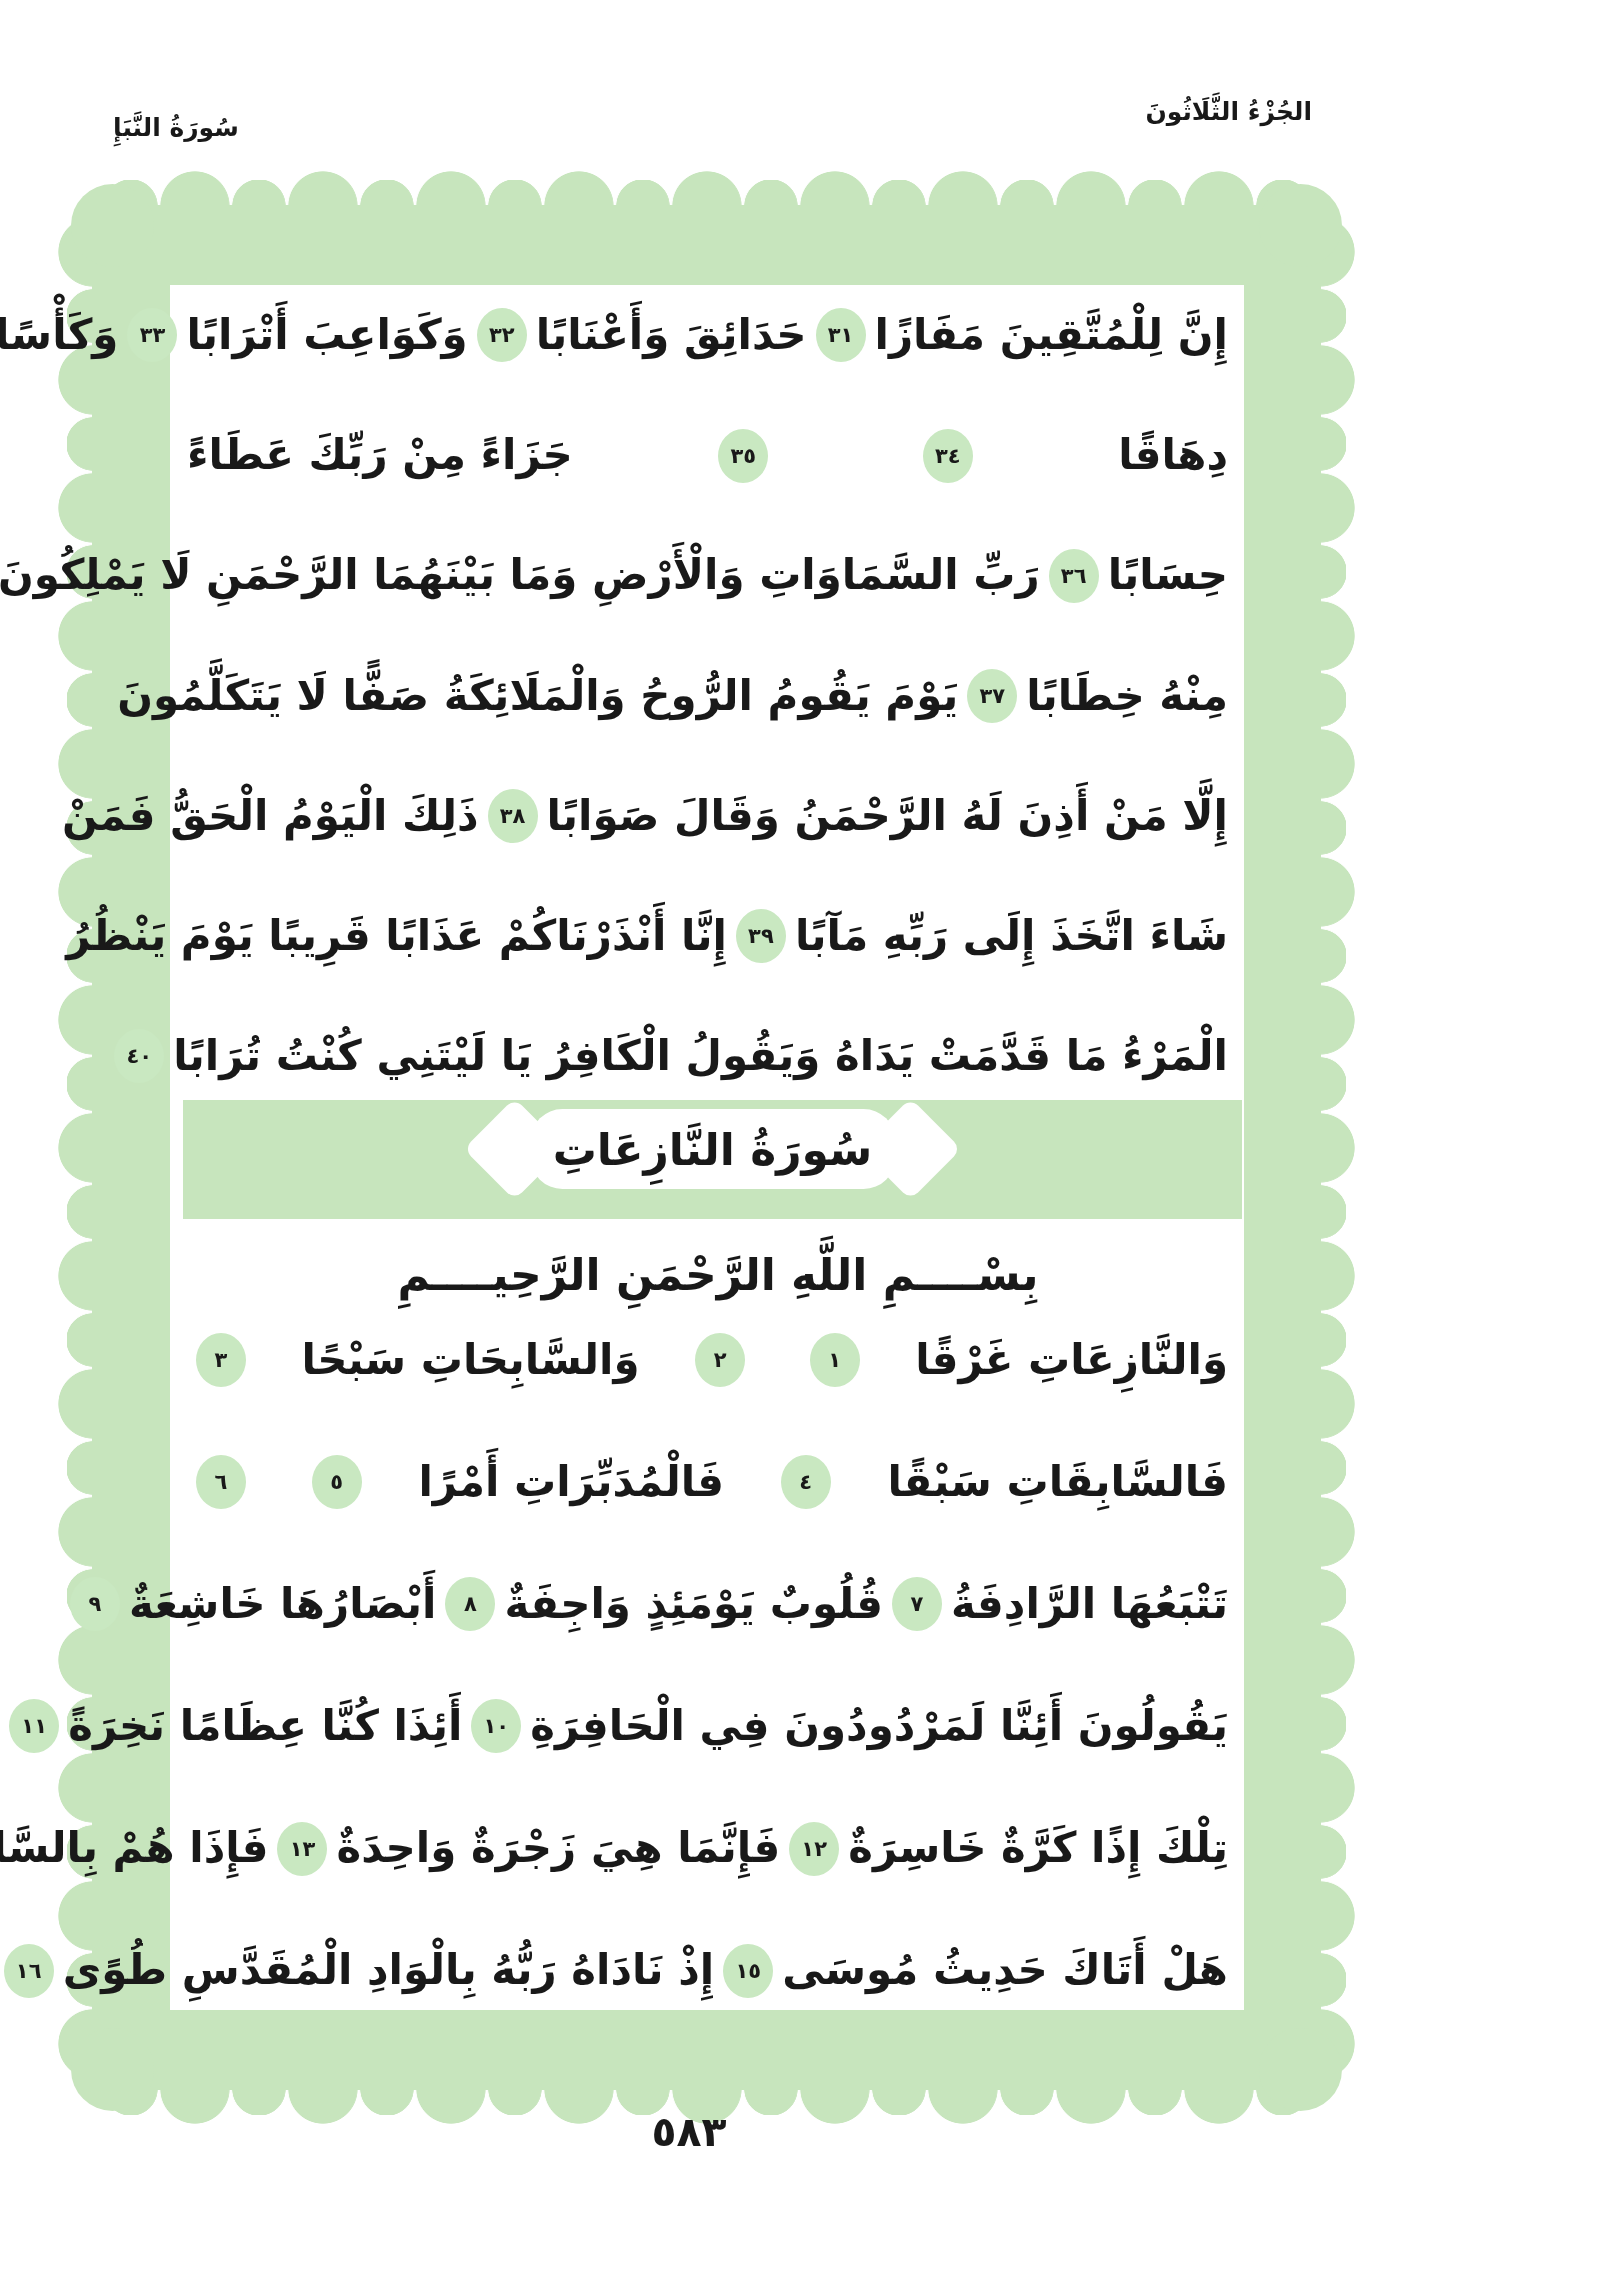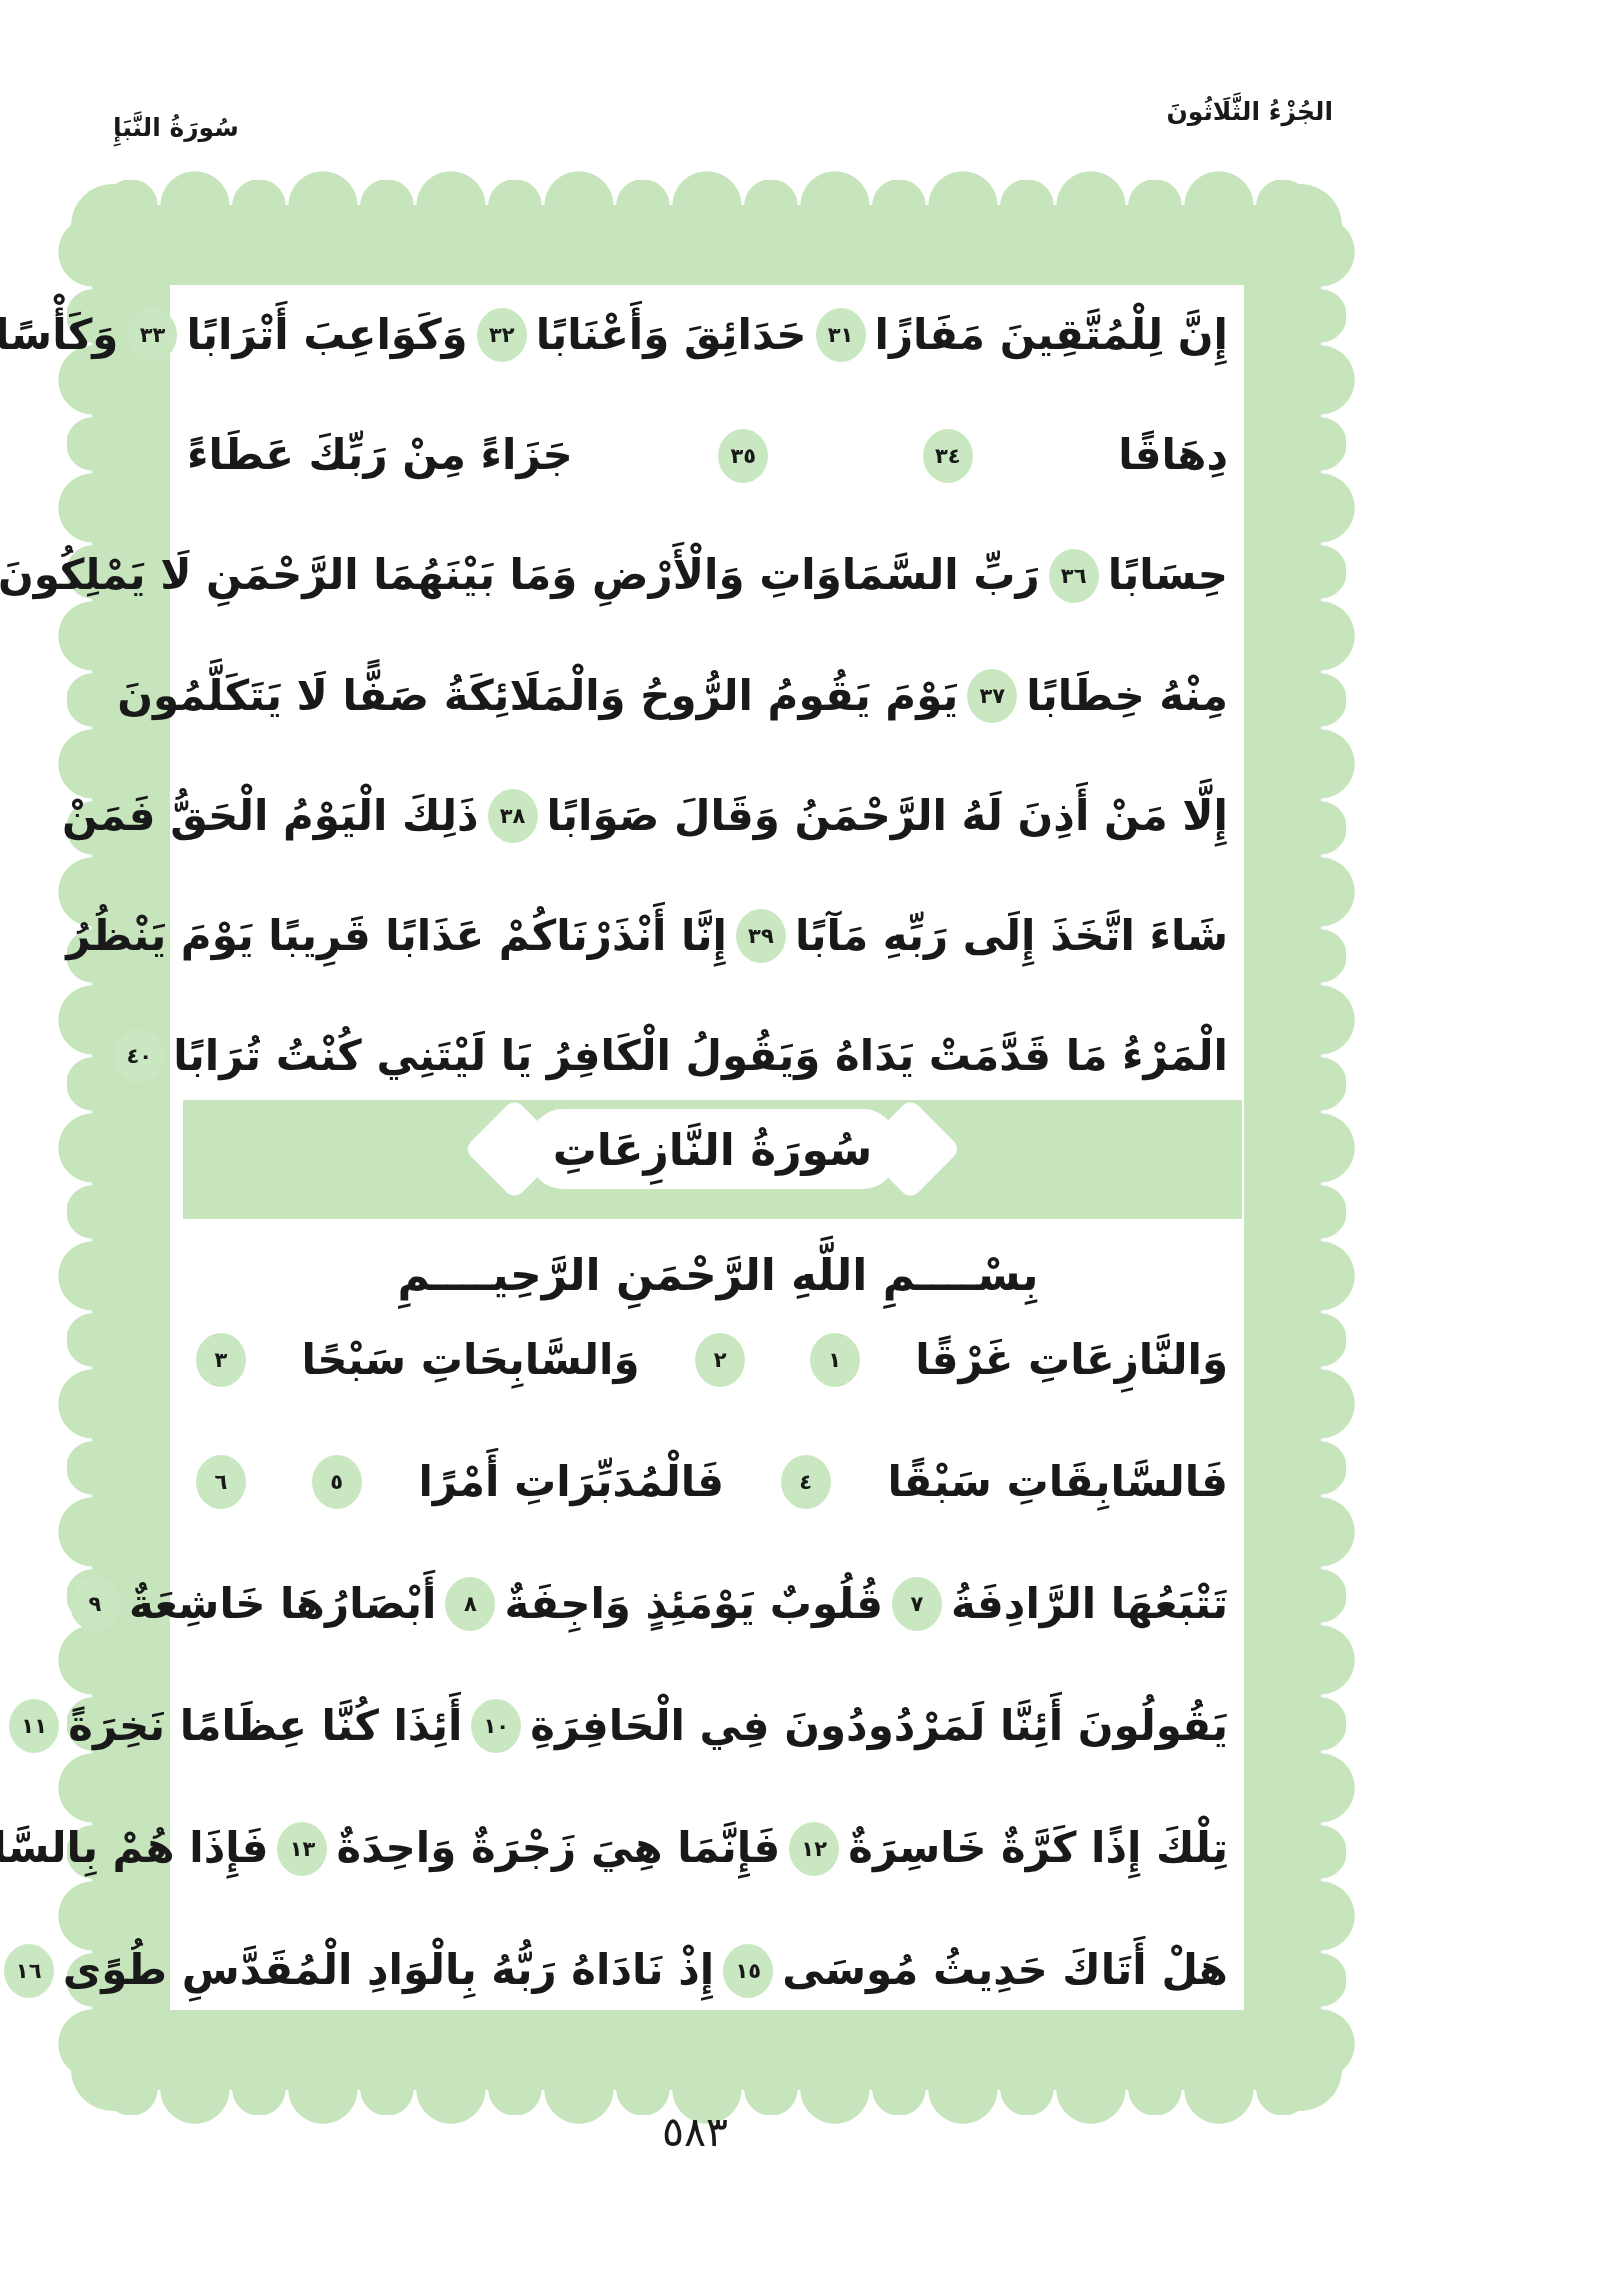--- a/index.html
+++ b/index.html
@@ -7,21 +7,21 @@
     --marker:#c9e8c1;
     --ink:#191919;
   }
   html,body{margin:0;padding:0;background:#fff;}
   .page{
     position:relative;width:1605px;height:2295px;background:#ffffff;
     font-family:"DejaVu Sans",sans-serif;color:var(--ink);overflow:hidden;direction:rtl;
   }
   
   .hdr{position:absolute;font-weight:bold;font-size:25px;white-space:nowrap;color:var(--ink);}  
-  .hdr-juz{top:97px;right:272px;left:auto;}
+  .hdr-juz{top:97px;right:293px;left:auto;}
   .hdr-surah{top:113px;left:113px;right:auto;}
   
   .frame{position:absolute;left:92px;top:205px;width:1229px;height:1885px;background:var(--green);}
   .edge{position:absolute;background-repeat:repeat-x;}
   .edge-top{left:10.6px;right:10.6px;height:36px;top:-35px;
     background-image:
       radial-gradient(circle 35px at 50% 100%, var(--green) 98%, transparent 100%),
       radial-gradient(circle 27px at 50% 100%, var(--green) 98%, transparent 100%);
     background-size:128px 36px,64px 26px;background-position:center bottom,center bottom;}
   .edge-bottom{left:10.6px;right:10.6px;height:36px;bottom:-35px;
@@ -59,22 +59,22 @@
   .cartouche .tip{position:absolute;top:50%;width:72px;height:72px;background:#fff;
     transform:translateY(-50%) rotate(45deg);border-radius:10.6px;}
   .cartouche .tip.l{left:7.6px;} .cartouche .tip.r{right:7.6px;}
   .cartouche .title{position:absolute;left:0;right:0;top:0;bottom:0;display:flex;align-items:center;justify-content:center;
     font-size:44px;font-weight:bold;color:var(--ink);}
   
   .bismillah{position:absolute;left:170px;top:1229px;width:1096px;height:91px;
     display:flex;align-items:center;justify-content:center;
     font-size:44px;font-weight:bold;color:var(--ink);direction:rtl;white-space:nowrap;}
   
-  .pageno{position:absolute;left:158px;top:2108px;width:1074px;text-align:center;
-    font-size:41px;font-weight:normal;color:var(--ink);}
+  .pageno{position:absolute;left:152px;top:2108px;width:1074px;text-align:center;
+    font-size:41px;font-weight:bold;color:var(--ink);}
 </style>
 </head>
 <body>
 
 <div class="page">
 
   <div class="hdr hdr-juz">الجُزْءُ الثَّلَاثُونَ</div>
   <div class="hdr hdr-surah">سُورَةُ النَّبَإِ</div>
 
   <div class="frame">

